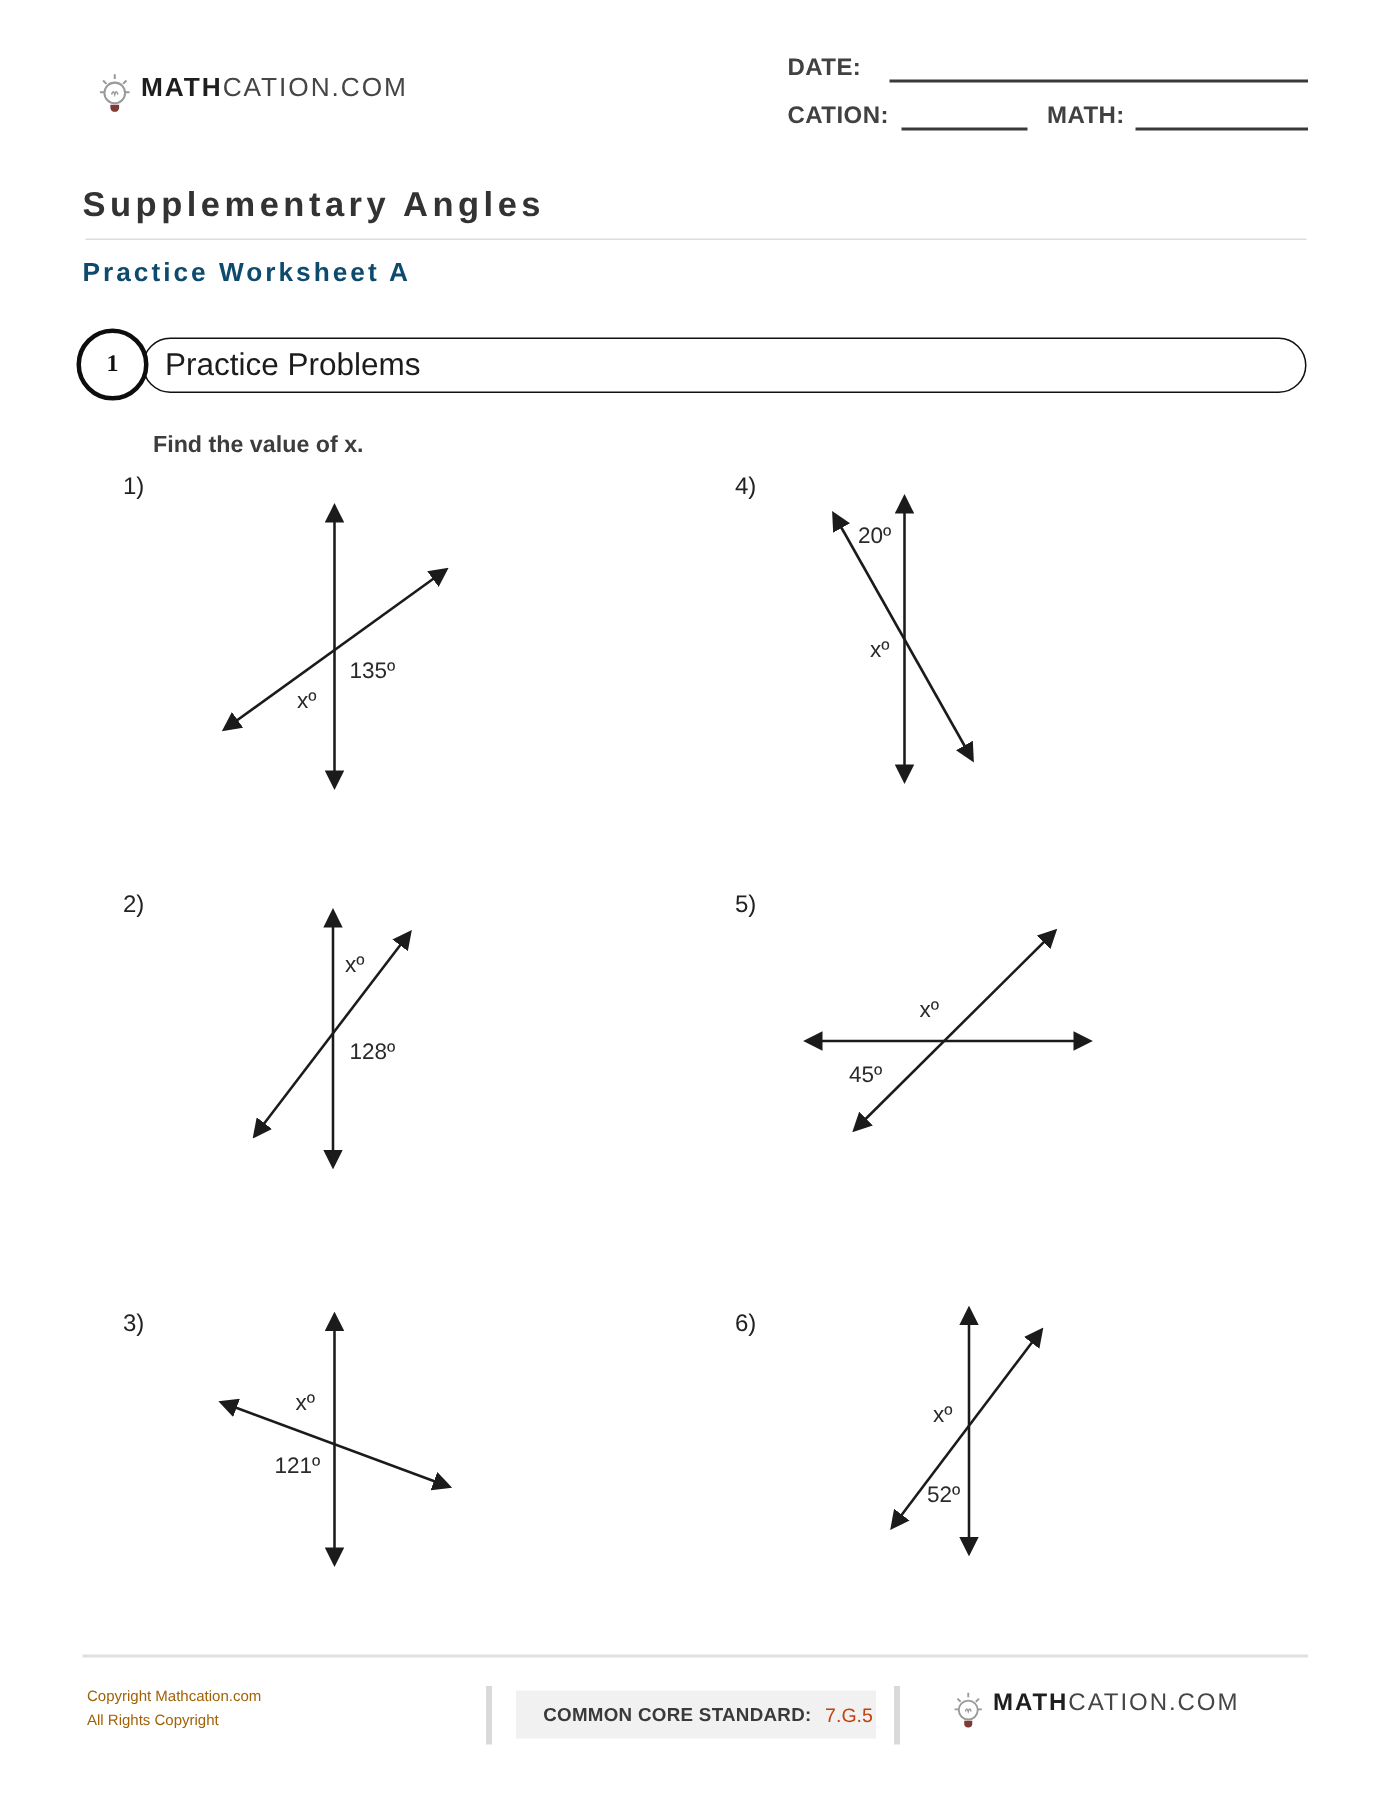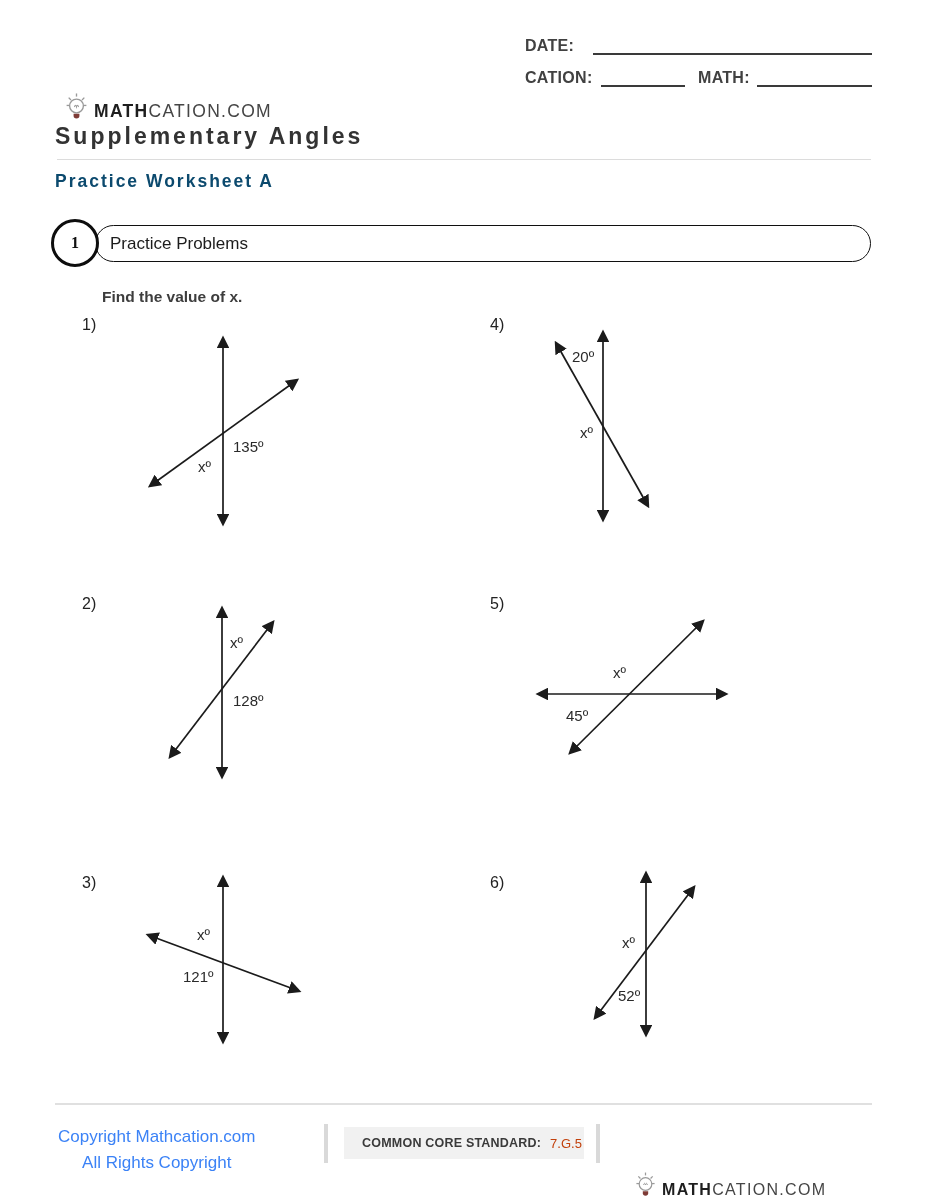--- a/index.html
+++ b/index.html
@@ -1,47 +1,47 @@
 <!DOCTYPE html>
 <html><head>
 <meta charset="utf-8">
 <style>
   * { margin:0; padding:0; box-sizing:border-box; }
   body { background:#fff; font-family:"Liberation Sans", sans-serif; }
   .page { position:relative; width:927px; height:1200px; background:#ffffff; overflow:hidden; }
 
   
-  .logo { position:absolute; display:flex; align-items:flex-end; gap:5px;margin-top:44px; }
+  .logo { position:absolute; display:flex; align-items:flex-start; gap:5px; }
   .logo-top { left:64px; top:48px; }
   .logo-text { font-size:17.5px; letter-spacing:1.3px; color:#454545; white-space:nowrap; }
   .logo-text b { color:#1e1e1e; font-weight:bold; }
   .field-label { position:absolute; font-weight:bold; font-size:16px; color:#414141; letter-spacing:0.3px; }
   .fill-line { position:absolute; border-bottom:2px solid #3a3a3a; height:0; }
 
   
   .title { position:absolute; left:55px; top:123px; font-size:23px; font-weight:bold; letter-spacing:3px; color:#333333;text-align:right; }
   .rule { position:absolute; left:57px; top:159px; width:814px; height:1px; background:#dcdcdc; }
   .subtitle { position:absolute; left:55px; top:171px; font-size:17.5px; font-weight:bold; letter-spacing:2px; color:#0c4a6e; }
 
   
   .section-box { position:absolute; left:95px; top:225px; width:776px; height:37px; border:1.6px solid #101010; border-radius:18.5px; background:#fff; }
-  .section-label { position:absolute; left:110px; top:225px; height:37px; line-height:37px; font-size:17px; color:#1c1c1c; }
+  .section-label { position:absolute; left:110px; top:225px; height:37px; line-height:37px; font-size:21px; color:#1c1c1c; }
   .section-circle { position:absolute; left:51px; top:219px; width:48px; height:48px; border:3.5px solid #0d0d0d; border-radius:50%; background:#fff;
                     display:flex; align-items:center; justify-content:center; font-family:"Liberation Serif", serif; font-weight:bold; font-size:16px; color:#111; }
   .instruction { position:absolute; left:102px; top:288px; font-size:15.5px; font-weight:bold; color:#3d3d3d; }
 
   
   .pnum { position:absolute; font-size:16px; color:#222222; }
   .diagram { position:absolute; }
   .diagram line { stroke:#1b1b1b; stroke-width:1.7; }
   .diagram text { font-family:"Liberation Sans", sans-serif; font-size:15px; fill:#2a2a2a; }
 
   
   .footer-rule { position:absolute; left:55px; top:1103px; width:817px; height:2px; background:#e0e0e0; }
-  .copyright { position:absolute; left:58px; top:1124px; font-size:17px; color:#3b82f6; line-height:1.55;text-align:center; }
+  .copyright { position:absolute; left:58px; top:1124px; font-size:10px; color:#a16207; line-height:1.55; }
   .vdiv { position:absolute; width:4px; height:39px; background:#d9d9d9; top:1124px; }
   .std-box { position:absolute; left:344px; top:1127px; width:240px; height:32px; background:#f1f1f1;
              display:flex; align-items:center; justify-content:center; gap:9px;padding-left:16px; }
   .std-label { font-size:12.5px; font-weight:bold; color:#3a3a3a; letter-spacing:0.2px; }
   .std-value { font-size:13px; color:#c2410c; }
   .logo-bottom { left:634px; top:1127px; }
   .logo-bottom .logo-text { font-size:16px; }
   .hidden-defs { position:absolute; width:0; height:0; }
 </style>
 </head>

